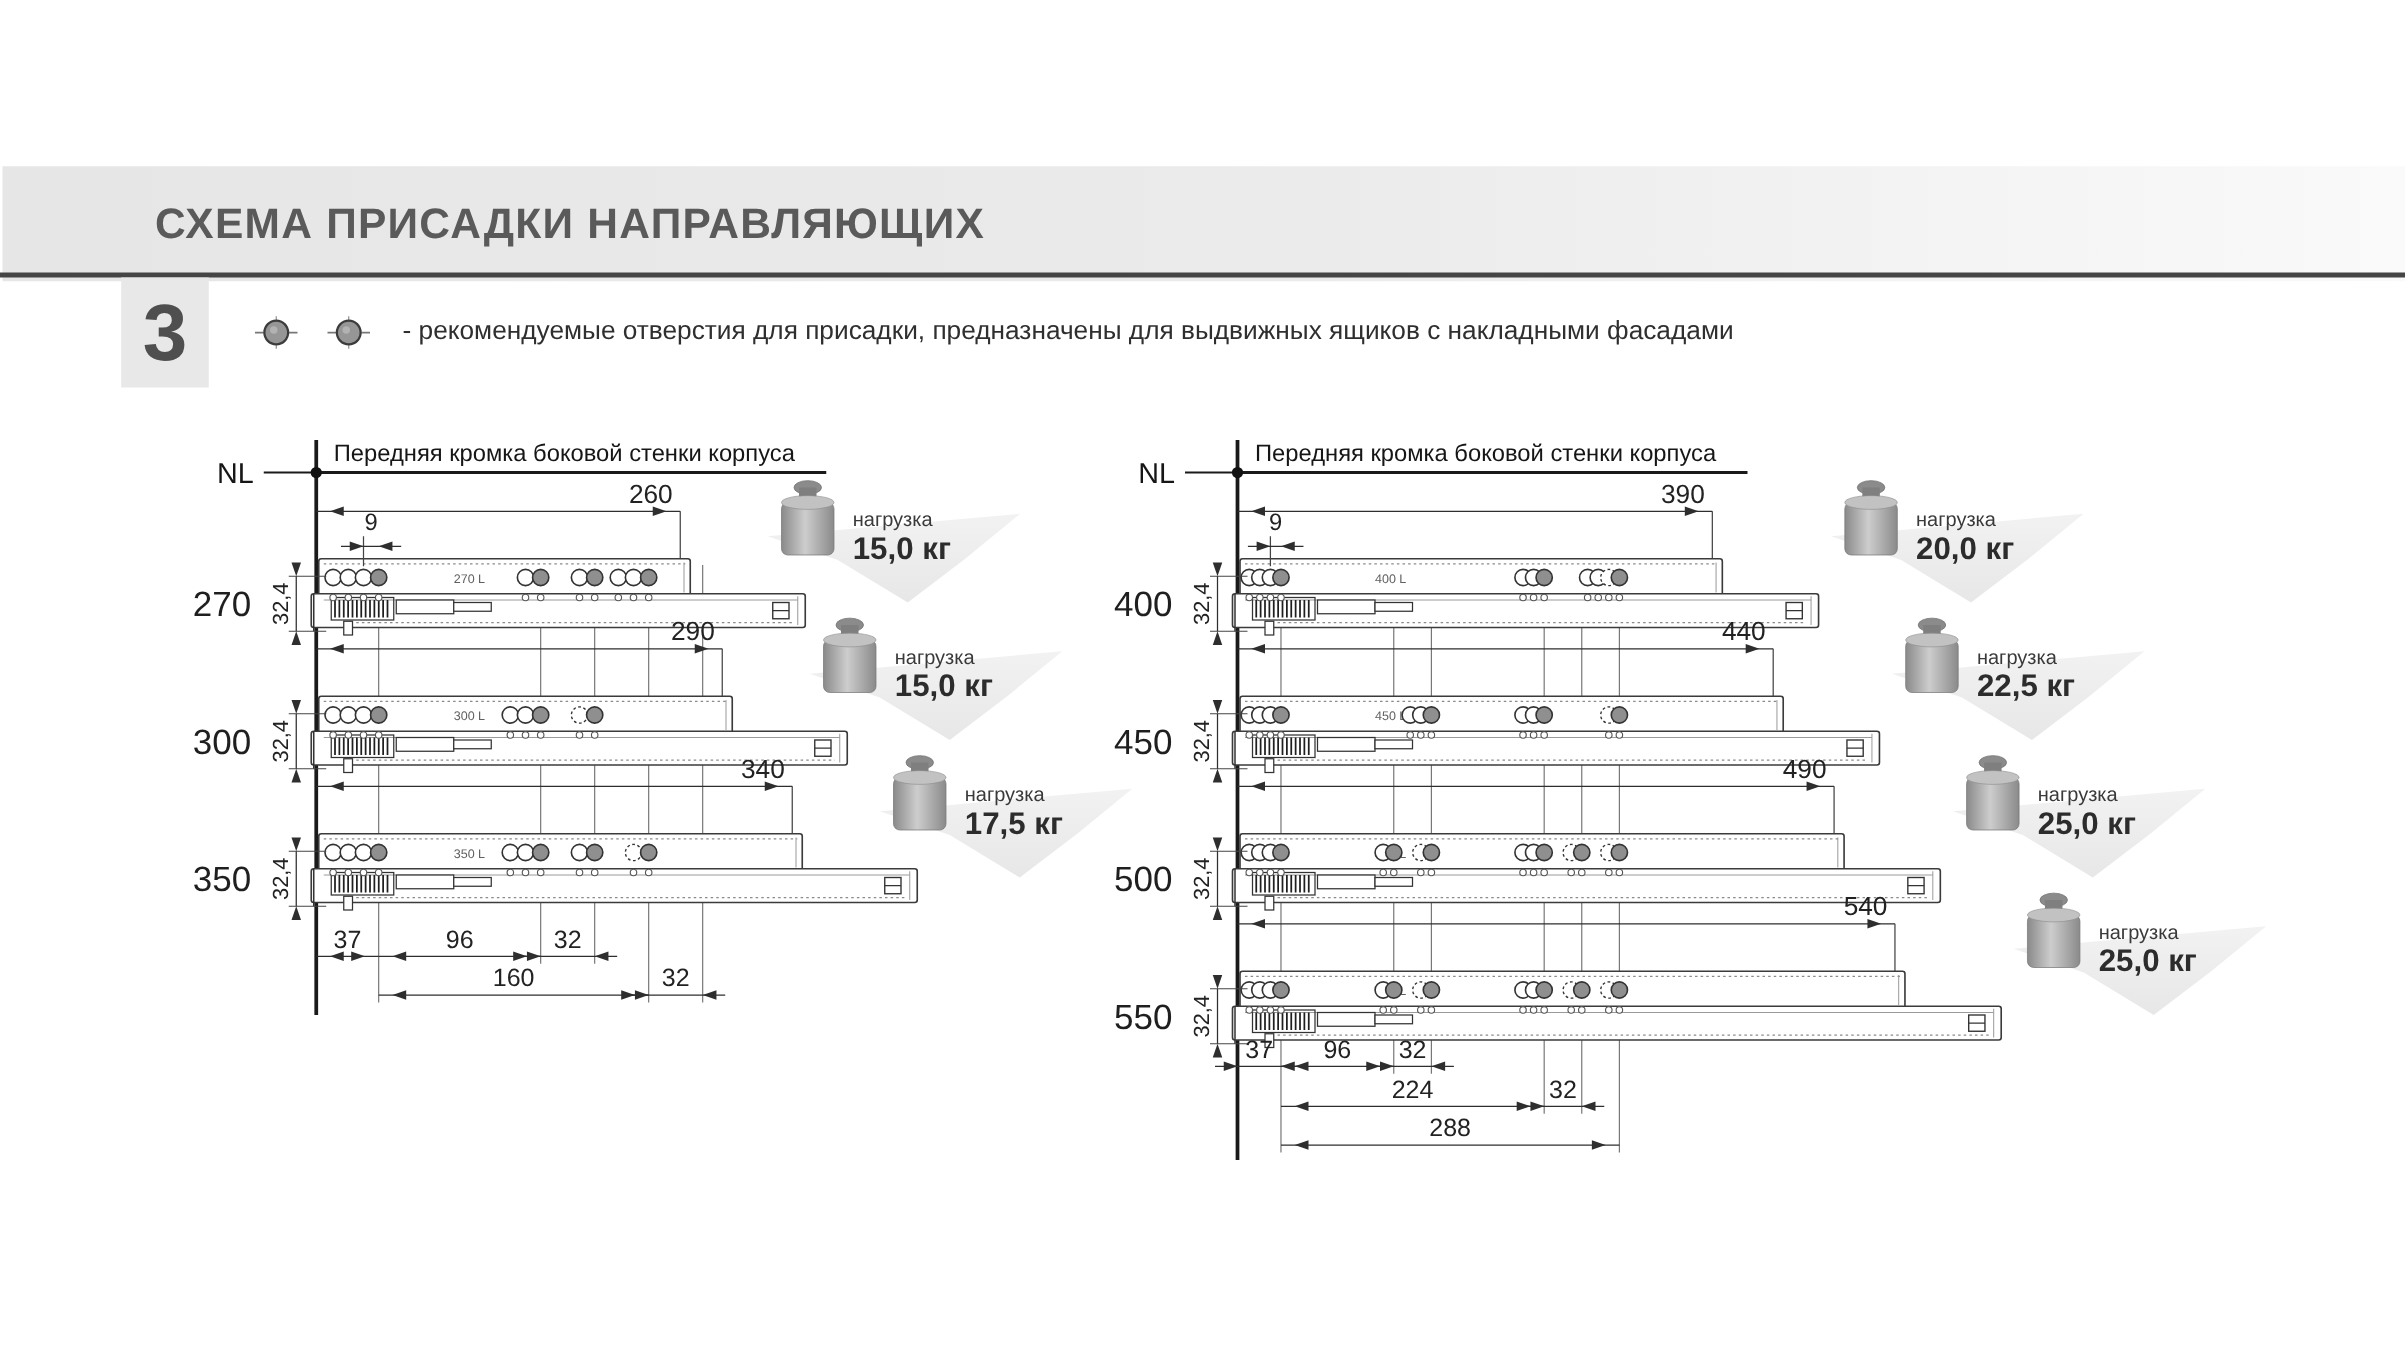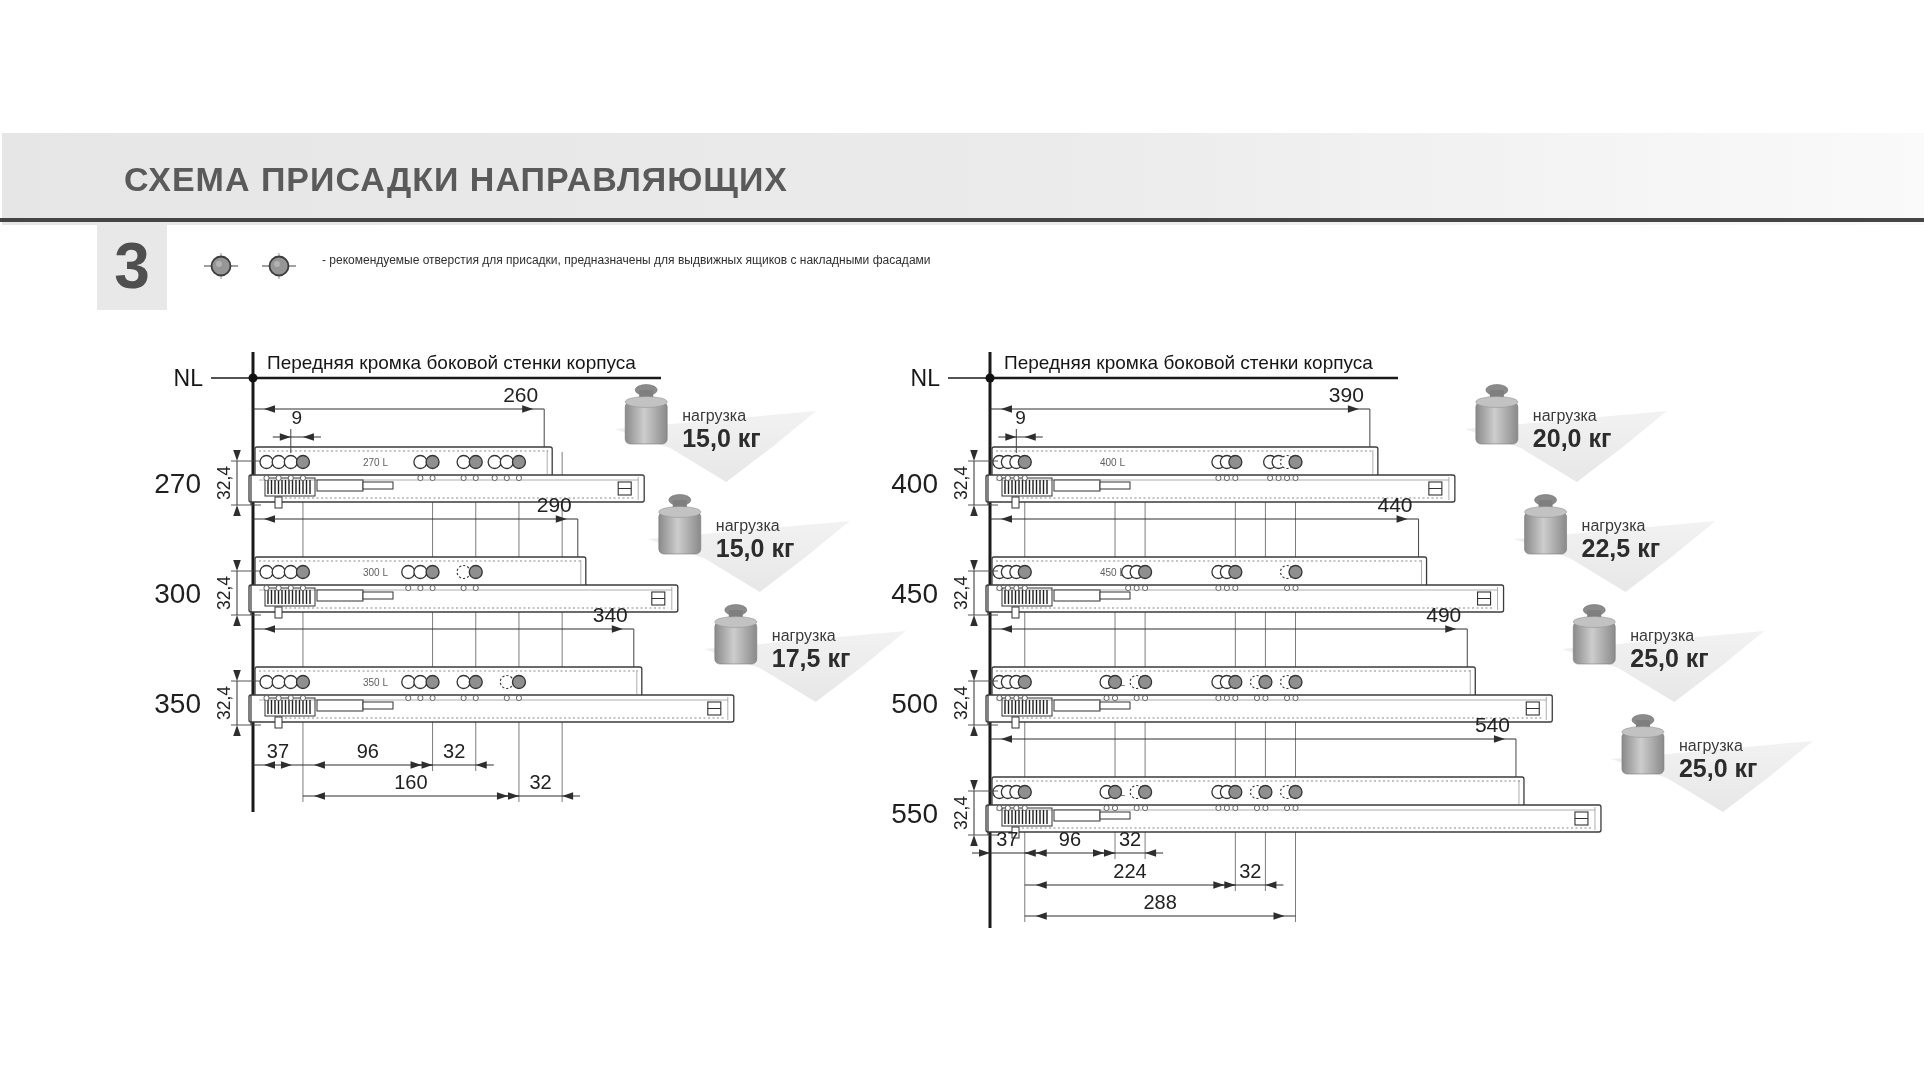--- a/index.html
+++ b/index.html
@@ -19,21 +19,21 @@
   .title-rule{
     position:absolute;left:0;top:218px;width:1924px;height:4px;background:#454545;
   }
   .section-number-box{
     position:absolute;left:97px;top:222px;width:70px;height:88px;background:#e8e8e8;
     display:flex;align-items:center;justify-content:center;
   }
   .section-number-box span{font-size:64px;font-weight:bold;color:#4f4f4f;}
   .legend-icon{position:absolute;top:252px;}
   .legend-text{
-    position:absolute;left:322px;top:253px;font-size:12px;color:#2f2f2f;white-space:nowrap;
+    position:absolute;left:322px;top:253px;font-size:21px;color:#2f2f2f;white-space:nowrap;
   }
   svg text{font-family:"Liberation Sans",sans-serif;}
   #diagram-svg{position:absolute;left:0;top:0;}
 </style>
 </head>
 <body>
 
 <div class="title-band">
   <span>СХЕМА ПРИСАДКИ НАПРАВЛЯЮЩИХ</span>
 </div>

